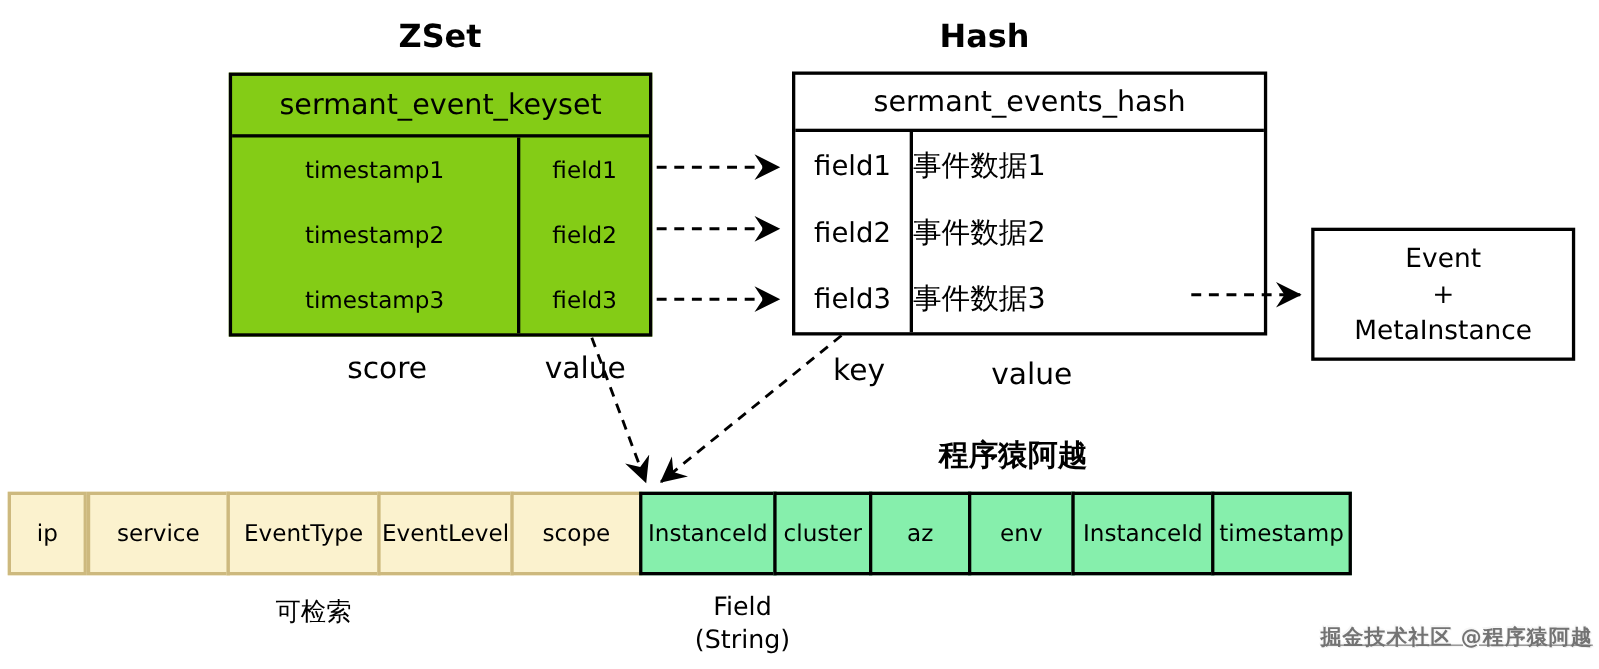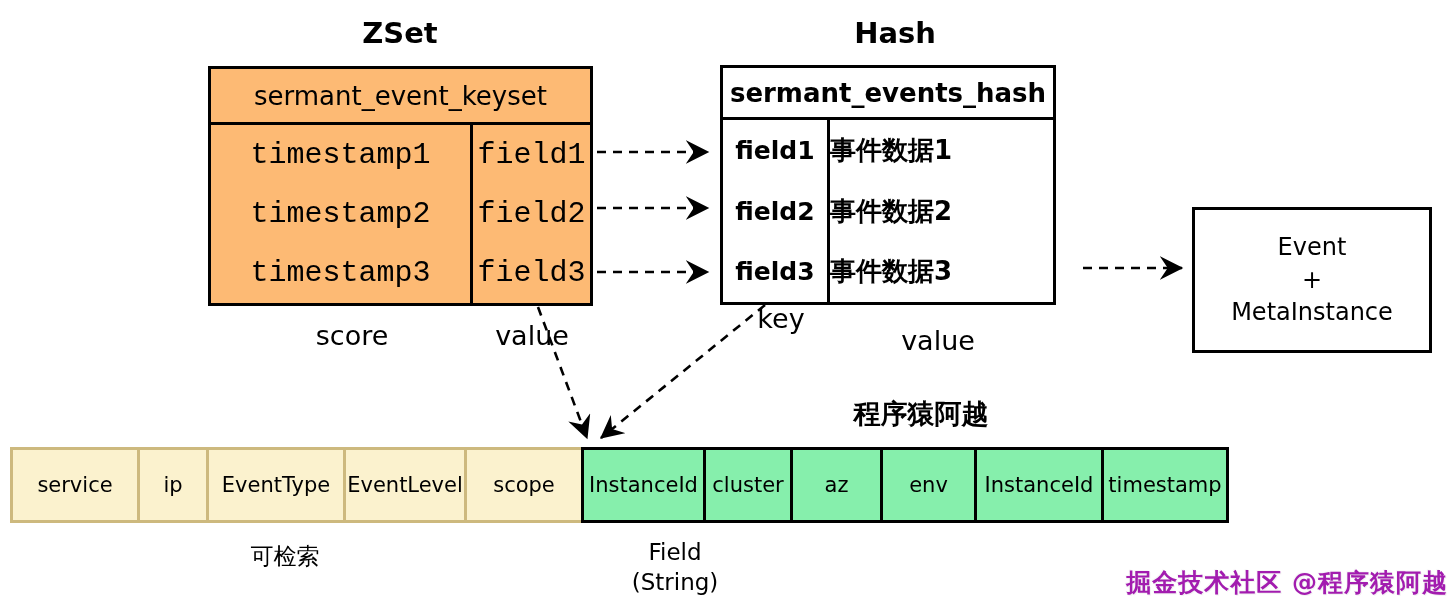--- a/index.html
+++ b/index.html
@@ -12,51 +12,51 @@
   .ctr{transform:translateX(-50%);white-space:nowrap;}
 
   
   .struct-title{font-size:29px;font-weight:600;}
   .axis-label{font-size:27px;font-weight:500;}
   .cn-bold{font-size:27px;font-weight:bold;}
   .small-label{font-size:23px;}
   .field-string{font-size:23px;text-align:center;line-height:1.3;}
 
   
-  .zset-table{left:208px;top:66px;width:385px;height:240px;border:3px solid #000;box-sizing:border-box;background:#fdba74;}
+  .zset-table{left:208px;top:66px;width:385px;height:240px;border:3px solid #000;box-sizing:border-box;background:#84cc16;}
   .zset-header{height:56px;border-bottom:3px solid #000;display:flex;align-items:center;justify-content:center;font-size:26px;box-sizing:border-box;}
   .zset-body{display:flex;height:178px;}
   .zset-col-score{width:262px;border-right:3px solid #000;box-sizing:border-box;display:flex;flex-direction:column;}
   .zset-col-value{flex:1;display:flex;flex-direction:column;}
-  .tbl-cell{flex:1;display:flex;align-items:center;justify-content:center;font-size:30px;font-family:Liberation Mono, monospace;}
+  .tbl-cell{flex:1;display:flex;align-items:center;justify-content:center;font-size:21px;}
 
   
-  .hash-table{left:720px;top:65px;width:336px;height:240px;border:3px solid #000;box-sizing:border-box;background:#fff;font-weight:bold;}
+  .hash-table{left:720px;top:65px;width:432px;height:240px;border:3px solid #000;box-sizing:border-box;background:#fff;}
   .hash-header{height:52px;border-bottom:3px solid #000;display:flex;align-items:center;justify-content:center;font-size:26px;box-sizing:border-box;}
   .hash-body{display:flex;height:182px;}
   .hash-col-field{width:107px;border-right:3px solid #000;box-sizing:border-box;display:flex;flex-direction:column;}
   .hash-col-value{flex:1;display:flex;flex-direction:column;}
   .hash-cell-field{flex:1;display:flex;align-items:center;justify-content:center;font-size:25px;}
   .hash-cell-value{flex:1;display:flex;align-items:center;justify-content:flex-start;font-size:26px;}
 
   
-  .event-box{left:1192px;top:207px;width:240px;height:146px;border:3px solid #000;box-sizing:border-box;
+  .event-box{left:1192px;top:207px;width:240px;height:121px;border:3px solid #000;box-sizing:border-box;
     display:flex;flex-direction:column;align-items:center;justify-content:center;font-size:24px;line-height:1.35;background:#fff;}
 
   
   .field-row{left:10px;top:447px;display:flex;height:76px;}
   .frow-cell{box-sizing:border-box;height:76px;display:flex;align-items:center;justify-content:center;
     font-size:21px;white-space:nowrap;margin-left:-3px;}
   .frow-cell.first{margin-left:0;}
   .frow-cell.hl{border:3px solid var(--hl-border);background:var(--hl-fill);}
   .frow-cell.plain{border:3px solid #000;background:#86efac;position:relative;z-index:2;}
 
   
-  .watermark{right:6px;top:566px;font-size:25px;font-weight:bold;color:#a21caf;
-    text-shadow:1px 1px 0 #f2f2f2, -1px -1px 0 #8a8a8a11;letter-spacing:1px;}
+  .watermark{right:6px;top:566px;font-size:19px;font-weight:bold;color:#737373;
+    text-shadow:1px 1px 0 #f2f2f2, -1px -1px 0 #8a8a8a11;letter-spacing:1px;text-decoration:underline;}
 
   svg.arrows{position:absolute;left:0;top:0;pointer-events:none;}
 </style>
 </head>
 <body>
 
 <div class="abs ctr struct-title" style="left:400px;top:16px;">ZSet</div>
 
 <div class="abs zset-table">
   <div class="zset-header">sermant_event_keyset</div>
@@ -88,34 +88,34 @@
       <div class="hash-cell-field">field3</div>
     </div>
     <div class="hash-col-value">
       <div class="hash-cell-value">事件数据1</div>
       <div class="hash-cell-value">事件数据2</div>
       <div class="hash-cell-value">事件数据3</div>
     </div>
   </div>
 </div>
 
-<div class="abs ctr axis-label" style="left:781px;top:303px;">key</div>
+<div class="abs ctr axis-label" style="left:781px;top:321px;">key</div>
 <div class="abs ctr axis-label" style="left:938px;top:325px;">value</div>
 
 <div class="abs event-box">
   <div>Event</div>
   <div>+</div>
   <div>MetaInstance</div>
 </div>
 
 <div class="abs ctr cn-bold" style="left:921px;top:396px;">程序猿阿越</div>
 
 <div class="abs field-row">
+  <div class="frow-cell hl" style="width:72px;">ip</div>
   <div class="frow-cell hl first" style="width:130px;">service</div>
-  <div class="frow-cell hl" style="width:72px;">ip</div>
   <div class="frow-cell hl" style="width:140px;">EventType</div>
   <div class="frow-cell hl" style="width:124px;">EventLevel</div>
   <div class="frow-cell hl" style="width:120px;">scope</div>
   <div class="frow-cell plain" style="width:125px;">InstanceId</div>
   <div class="frow-cell plain" style="width:90px;">cluster</div>
   <div class="frow-cell plain" style="width:93px;">az</div>
   <div class="frow-cell plain" style="width:97px;">env</div>
   <div class="frow-cell plain" style="width:130px;">InstanceId</div>
   <div class="frow-cell plain" style="width:128px;">timestamp</div>
 </div>

